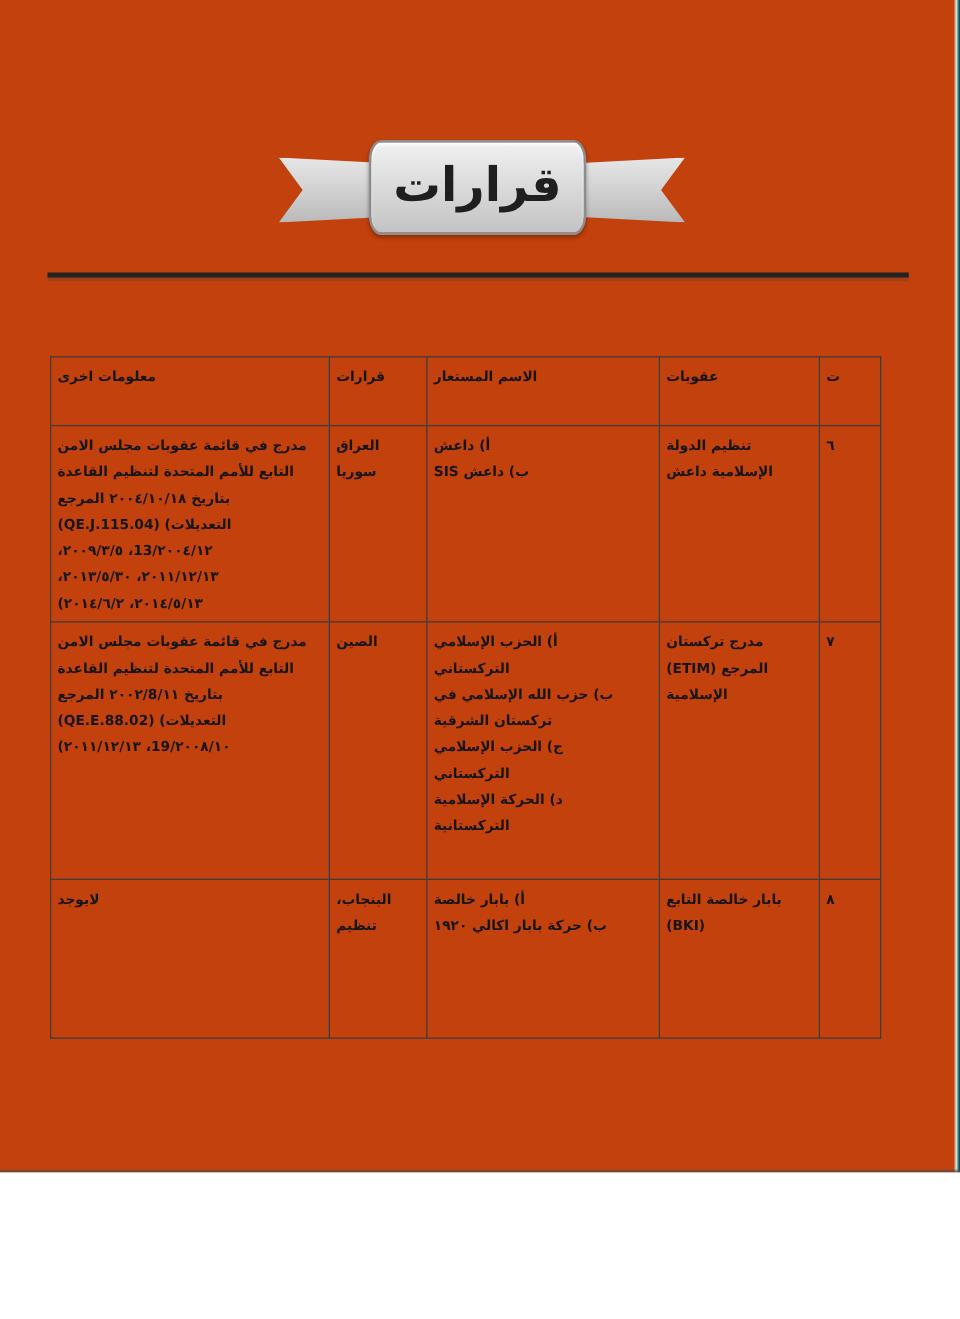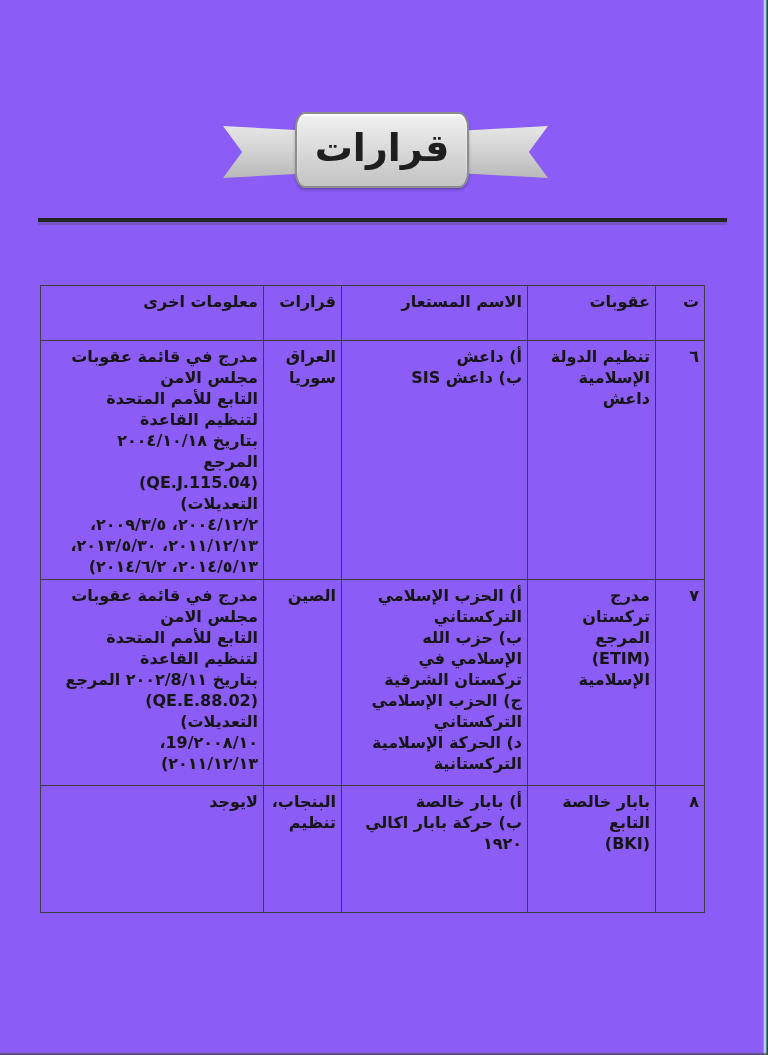--- a/index.html
+++ b/index.html
@@ -2,22 +2,22 @@
 <html lang="ar"><head>
 <meta charset="utf-8">
 <style>
   html,body{margin:0;padding:0;}
   body{
     font-family:"DejaVu Sans","Liberation Sans",sans-serif;
     background:#ffffff;
   }
   .page{
     position:relative;
-    width:768px;height:1055px;
-    background:#8b5cf6;
+    width:768px;height:938px;
+    background:#c2410c;
     overflow:hidden;
     color:#1b1b1b;
   }
   
   .edge-right{
     position:absolute;top:0;right:0;width:5px;height:100%;
     background:linear-gradient(90deg,rgba(255,255,255,0),#d9f0ef 40%,#19565c 85%,#0c3a40);
   }
   .edge-bottom{
     position:absolute;left:0;bottom:0;width:100%;height:3px;
@@ -52,23 +52,23 @@
   }
   
   table.decisions{
     position:absolute;left:40px;top:285px;
     width:664px;border-collapse:collapse;
     table-layout:fixed;
     font-weight:bold;color:#161616;
   }
   table.decisions th,table.decisions td{
     border:1.5px solid #3d3d3d;
-    vertical-align:top;text-align:right;
-    padding:5px 5px 2px 21px;
-    font-size:16px;line-height:21px;
+    vertical-align:top;text-align:left;
+    padding:5px 5px 2px 5px;
+    font-size:11px;line-height:21px;
   }
   thead tr{height:55px;}
   tr.r6{height:157px;}
   tr.r7{height:206px;}
   tr.r8{height:127px;}
   td div{margin:0;}
 </style>
 </head>
 <body>
 
@@ -114,21 +114,21 @@
           </td>
         <td>
             <div dir="rtl">العراق</div>
             <div dir="rtl">سوريا</div>
           </td>
         <td>
             <div dir="rtl">مدرج في قائمة عقوبات مجلس الامن</div>
             <div dir="rtl">التابع للأمم المتحدة لتنظيم القاعدة</div>
             <div dir="rtl">بتاريخ ٢٠٠٤/١٠/١٨ المرجع</div>
             <div dir="ltr">(QE.J.115.04) (التعديلات</div>
-            <div dir="rtl">٢٠٠٤/١٢/٢، ٢٠٠٩/٣/٥،</div>
+            <div dir="rtl">٢٠٠٤/١٢/13، ٢٠٠٩/٣/٥،</div>
             <div dir="rtl">٢٠١١/١٢/١٣، ٢٠١٣/٥/٣٠،</div>
             <div dir="rtl">٢٠١٤/٥/١٣، ٢٠١٤/٦/٢)</div>
           </td>
       </tr>
       <tr class="r7">
         <td>٧</td>
         <td>
             <div dir="rtl">مدرج تركستان</div>
             <div dir="rtl">المرجع (ETIM)</div>
             <div dir="rtl">الإسلامية</div>

